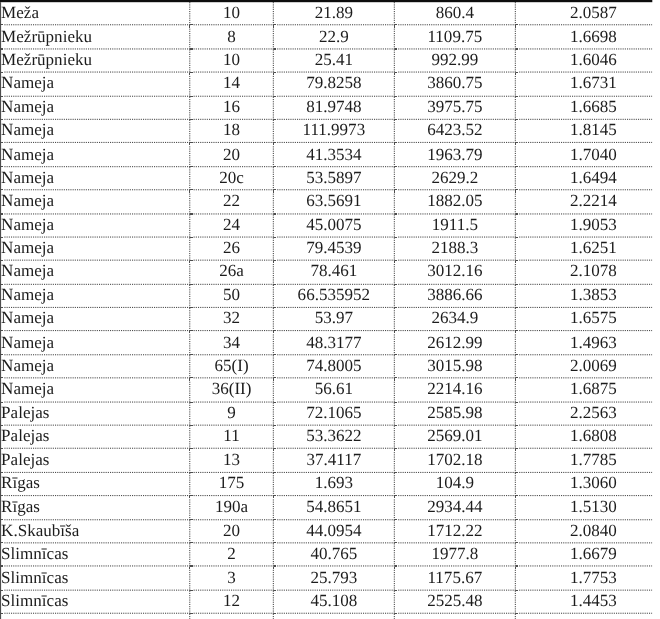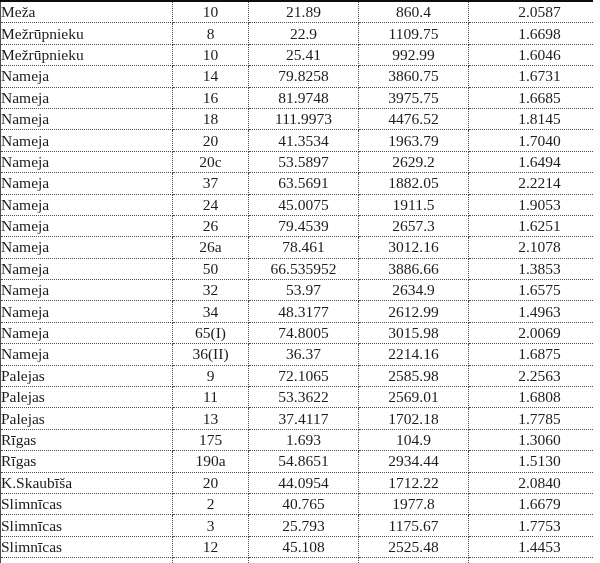--- a/index.html
+++ b/index.html
@@ -82,56 +82,56 @@
           <td class="al">Nameja</td>
           <td class="ac">16</td>
           <td class="ac">81.9748</td>
           <td class="ac">3975.75</td>
           <td class="ac">1.6685</td>
         </tr>
         <tr>
           <td class="al">Nameja</td>
           <td class="ac">18</td>
           <td class="ac">111.9973</td>
-          <td class="ac">4476.52</td>
+          <td class="ac">6423.52</td>
           <td class="ac">1.8145</td>
         </tr>
         <tr>
           <td class="al">Nameja</td>
           <td class="ac">20</td>
           <td class="ac">41.3534</td>
           <td class="ac">1963.79</td>
           <td class="ac">1.7040</td>
         </tr>
         <tr>
           <td class="al">Nameja</td>
           <td class="ac">20c</td>
           <td class="ac">53.5897</td>
           <td class="ac">2629.2</td>
           <td class="ac">1.6494</td>
         </tr>
         <tr>
           <td class="al">Nameja</td>
-          <td class="ac">37</td>
+          <td class="ac">22</td>
           <td class="ac">63.5691</td>
           <td class="ac">1882.05</td>
           <td class="ac">2.2214</td>
         </tr>
         <tr>
           <td class="al">Nameja</td>
           <td class="ac">24</td>
           <td class="ac">45.0075</td>
           <td class="ac">1911.5</td>
           <td class="ac">1.9053</td>
         </tr>
         <tr>
           <td class="al">Nameja</td>
           <td class="ac">26</td>
           <td class="ac">79.4539</td>
-          <td class="ac">2657.3</td>
+          <td class="ac">2188.3</td>
           <td class="ac">1.6251</td>
         </tr>
         <tr>
           <td class="al">Nameja</td>
           <td class="ac">26a</td>
           <td class="ac">78.461</td>
           <td class="ac">3012.16</td>
           <td class="ac">2.1078</td>
         </tr>
         <tr>
@@ -158,21 +158,21 @@
         <tr>
           <td class="al">Nameja</td>
           <td class="ac">65(I)</td>
           <td class="ac">74.8005</td>
           <td class="ac">3015.98</td>
           <td class="ac">2.0069</td>
         </tr>
         <tr>
           <td class="al">Nameja</td>
           <td class="ac">36(II)</td>
-          <td class="ac">36.37</td>
+          <td class="ac">56.61</td>
           <td class="ac">2214.16</td>
           <td class="ac">1.6875</td>
         </tr>
         <tr>
           <td class="al">Palejas</td>
           <td class="ac">9</td>
           <td class="ac">72.1065</td>
           <td class="ac">2585.98</td>
           <td class="ac">2.2563</td>
         </tr>

